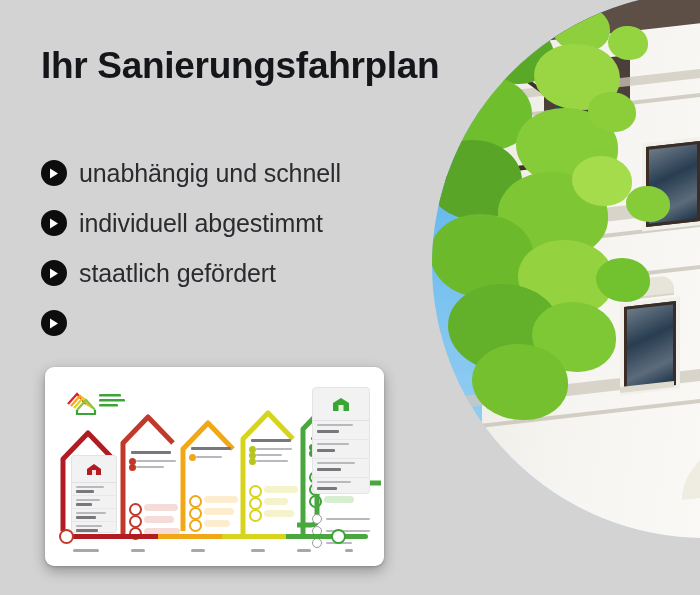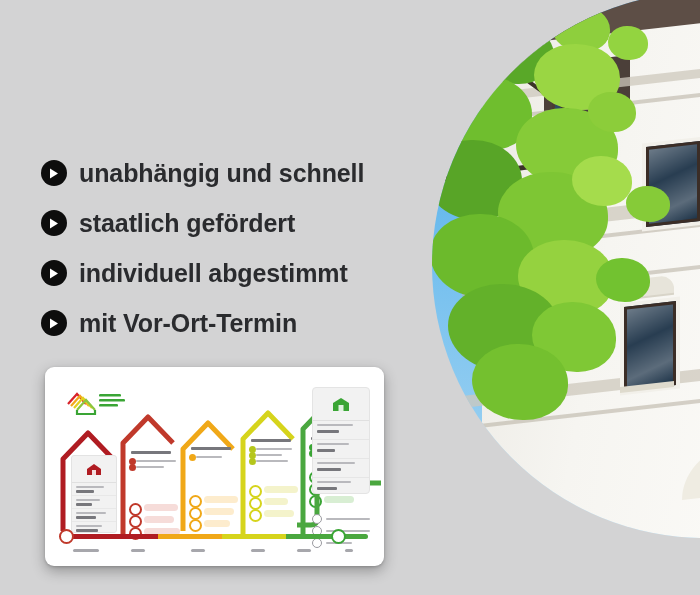--- a/index.html
+++ b/index.html
@@ -104,21 +104,21 @@
   }
   .bullet-icon{
     flex:0 0 auto;
     width:26px;height:26px;border-radius:50%;
     background:#0d0d0d;
     display:flex;align-items:center;justify-content:center;
     margin-right:12px;
   }
   .bullet-icon svg{display:block;}
   .bullet-label{
-    font-size:25px;line-height:28px;color:#2a2b2e;font-weight:700;
+    font-size:25px;line-height:28px;color:#2a2b2e;font-weight:400;
     letter-spacing:-.1px;white-space:nowrap;
   }
 
   
   .info-card{
     position:absolute;left:45px;top:367px;
     width:339px;height:199px;
     background:#fff;border-radius:9px;
     box-shadow:0 5px 14px rgba(0,0,0,.30), 0 1px 3px rgba(0,0,0,.18);
     overflow:hidden;
@@ -212,54 +212,54 @@
         <div class="leaf" style="left:160px;top:184px;width:60px;height:50px;background:#a5dc4c"></div>
         <div class="leaf" style="left:176px;top:120px;width:48px;height:40px;background:#8ccd3a"></div>
         <div class="leaf" style="left:184px;top:286px;width:54px;height:44px;background:#72c230"></div>
         <div class="leaf" style="left:196px;top:54px;width:40px;height:34px;background:#93d440"></div>
         <div class="leaf" style="left:214px;top:214px;width:44px;height:36px;background:#86cb38"></div>
       </div>
     </div>
   </div>
 
   <h1 class="headline">
+    <span>Ihr Sanierungsfahrplan</span>
   </h1>
 
   <ul class="bullets" style="list-style:none;margin:0;padding:0">
     <li class="bullet-row">
       <span class="bullet-icon">
         <svg width="10" height="11" viewBox="0 0 10 11">
             <polygon points="1,0.5 9,5.5 1,10.5" fill="#ffffff"></polygon>
           </svg>
       </span>
       <span class="bullet-label">unabhängig und schnell</span>
     </li>
     <li class="bullet-row">
       <span class="bullet-icon">
         <svg width="10" height="11" viewBox="0 0 10 11">
             <polygon points="1,0.5 9,5.5 1,10.5" fill="#ffffff"></polygon>
           </svg>
       </span>
+      <span class="bullet-label">individuell abgestimmt</span>
+    </li>
+    <li class="bullet-row">
+      <span class="bullet-icon">
+        <svg width="10" height="11" viewBox="0 0 10 11">
+            <polygon points="1,0.5 9,5.5 1,10.5" fill="#ffffff"></polygon>
+          </svg>
+      </span>
       <span class="bullet-label">staatlich gefördert</span>
     </li>
     <li class="bullet-row">
       <span class="bullet-icon">
         <svg width="10" height="11" viewBox="0 0 10 11">
             <polygon points="1,0.5 9,5.5 1,10.5" fill="#ffffff"></polygon>
           </svg>
       </span>
-      <span class="bullet-label">individuell abgestimmt</span>
-    </li>
-    <li class="bullet-row">
-      <span class="bullet-icon">
-        <svg width="10" height="11" viewBox="0 0 10 11">
-            <polygon points="1,0.5 9,5.5 1,10.5" fill="#ffffff"></polygon>
-          </svg>
-      </span>
-      <span class="bullet-label">mit Vor-Ort-Termin</span>
     </li>
   </ul>
 
   <div class="info-card">
     <div class="card-inner">
 
       <div class="logo">
         <svg width="72" height="30" viewBox="0 0 72 30">
           <path d="M3 17 L12 7 L21 17" fill="none" stroke="#d8232a" stroke-width="2.2"></path>
           <path d="M6 19 L15 9 L24 19" fill="none" stroke="#f2a81d" stroke-width="2.2"></path>

